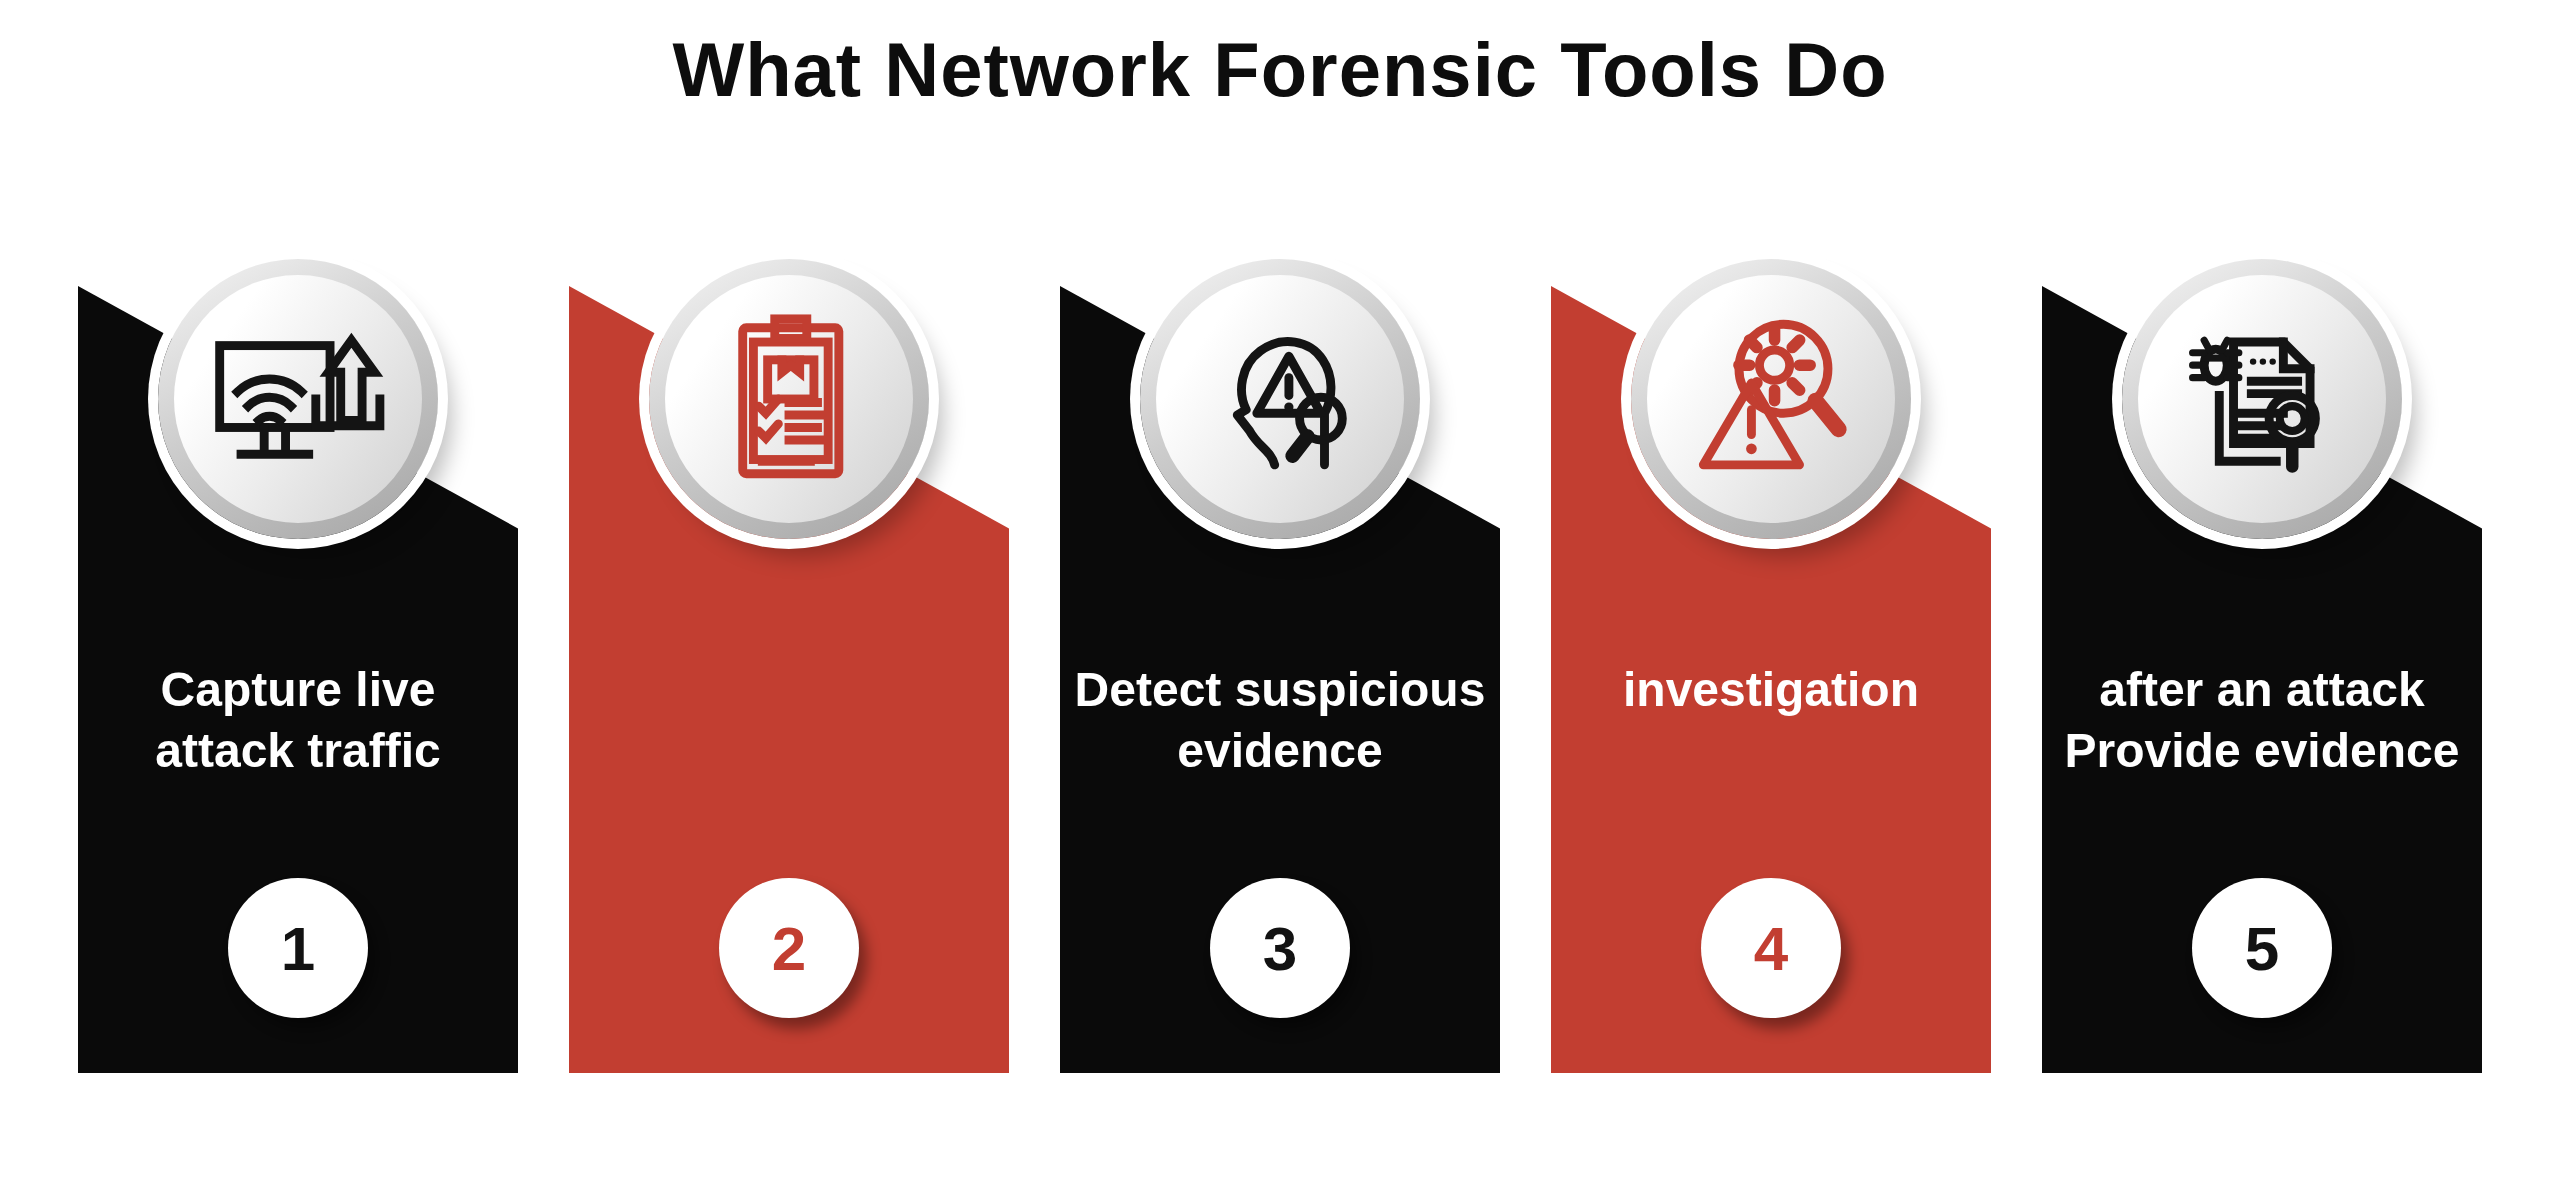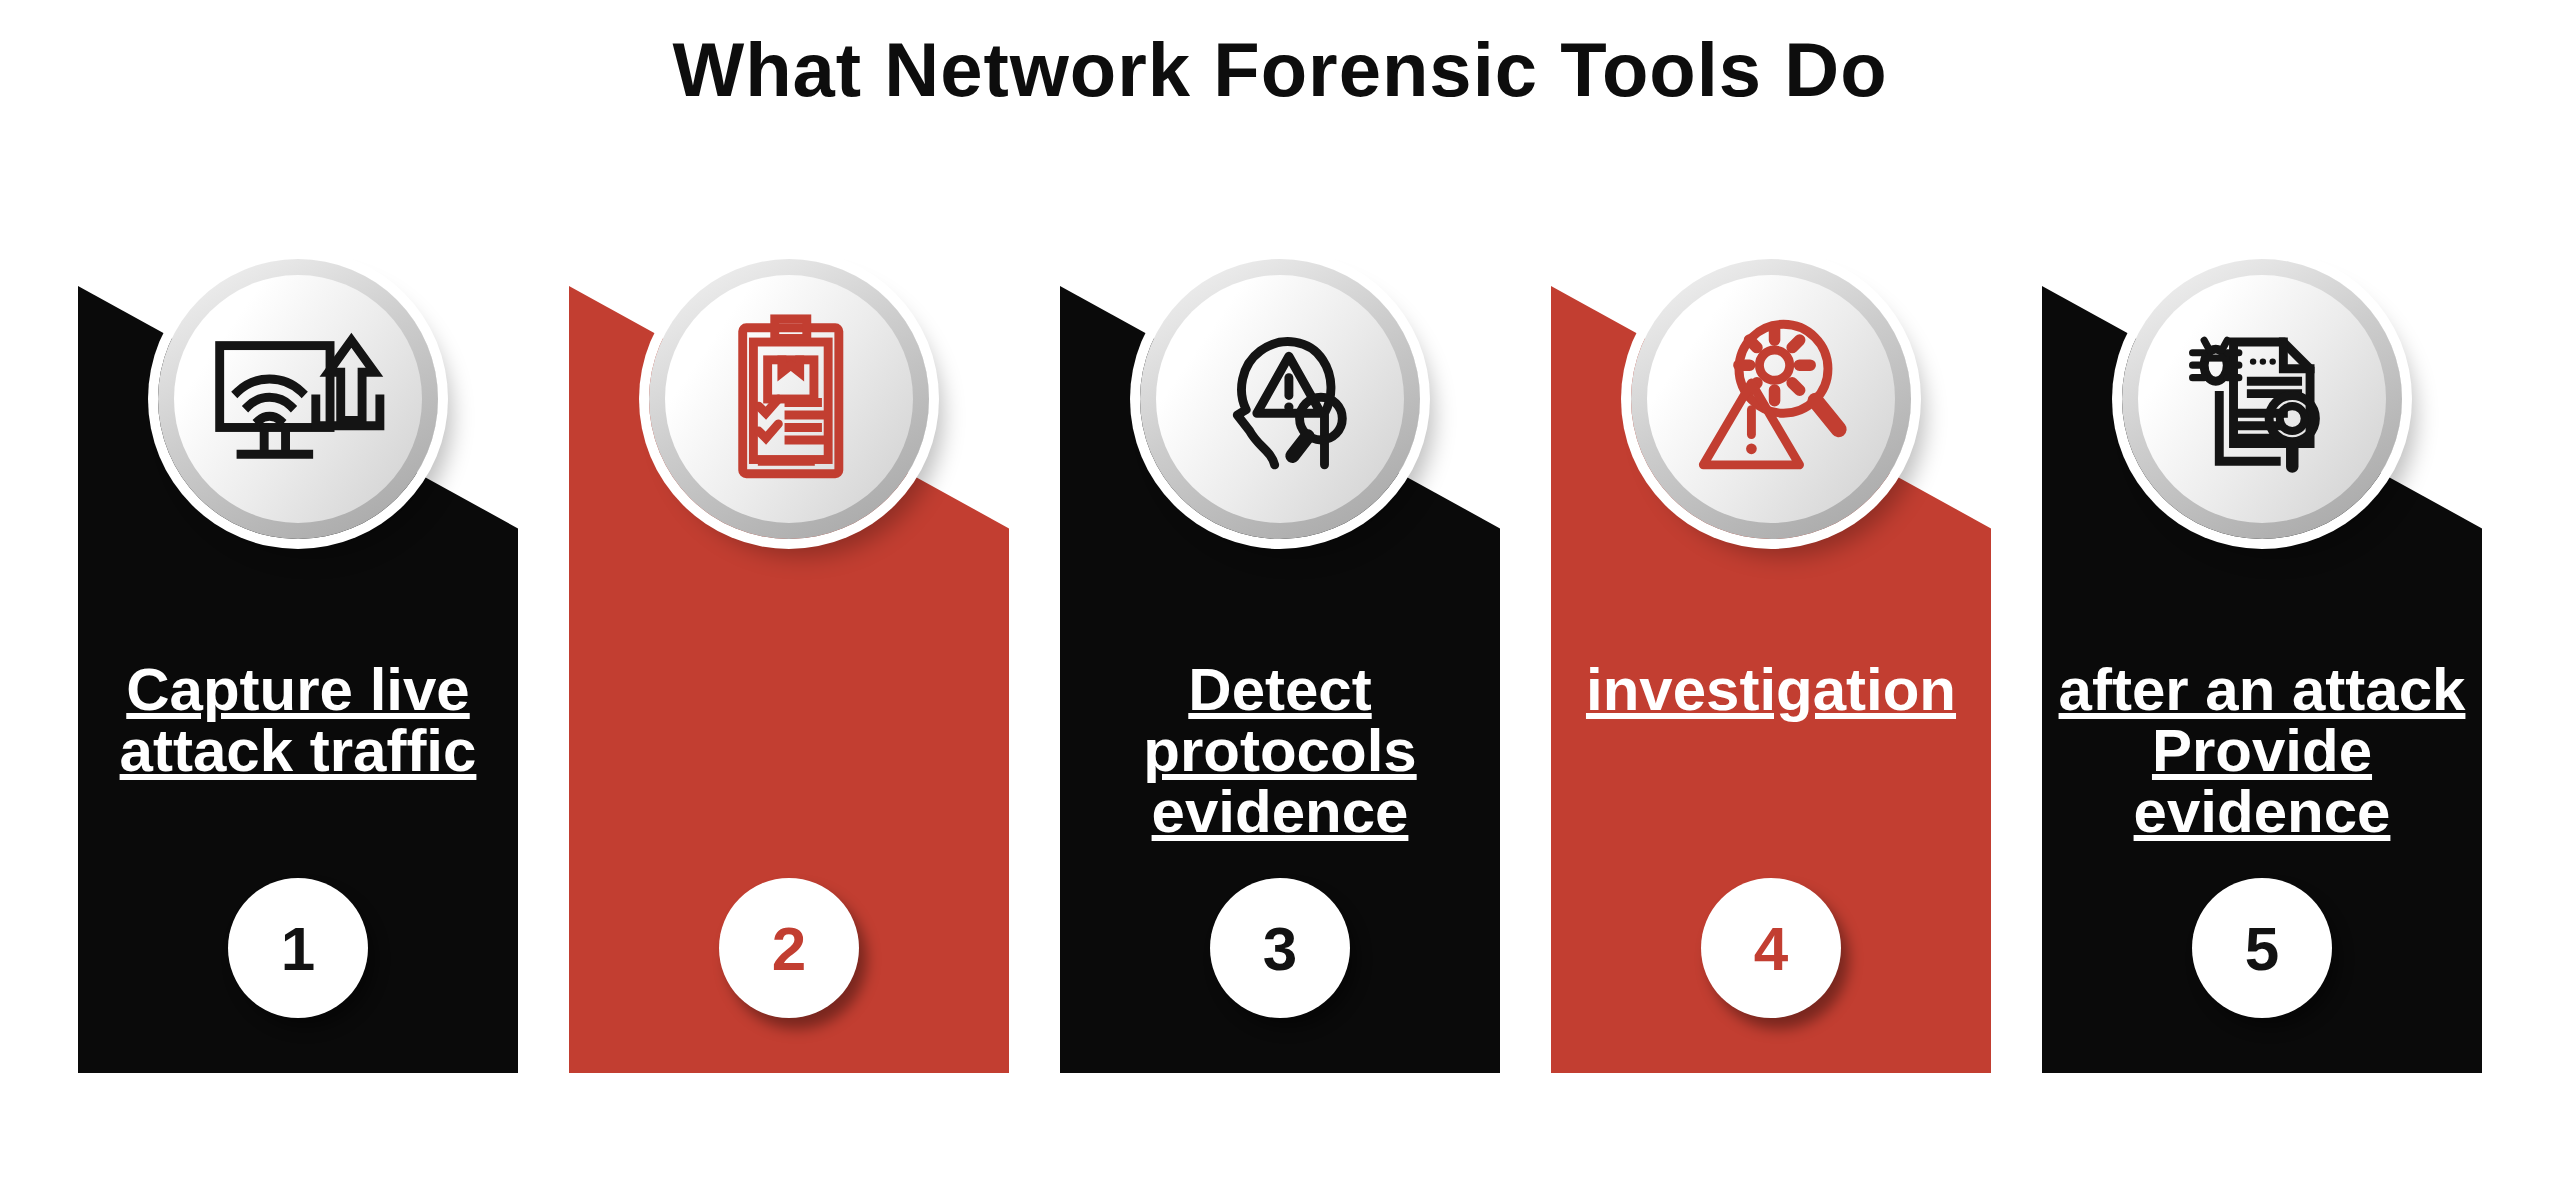--- a/index.html
+++ b/index.html
@@ -43,21 +43,21 @@
     background:linear-gradient(125deg,#ffffff 22%,#ececec 55%,#cfcfcf 100%);
     display:flex;align-items:center;justify-content:center;
   }
   .icon-circle svg{width:178px;height:178px;display:block;}
   .card--black .icon-art{color:#141414;}
   .card--red   .icon-art{color:#c23e31;}
 
   .card-label{
     position:absolute;top:400px;left:0;width:100%;
     text-align:center;color:#ffffff;
-    font-size:60px;font-weight:700;line-height:61px;text-decoration:underline;
+    font-size:48px;font-weight:700;line-height:61px;
   }
   .num-circle{
     position:absolute;bottom:55px;left:50%;margin-left:-70px;
     width:140px;height:140px;border-radius:50%;
     background:#ffffff;
     display:flex;align-items:center;justify-content:center;
     font-size:62px;font-weight:700;
     box-shadow:8px 11px 14px rgba(0,0,0,0.38);
   }
   .card--black .num-circle{color:#121212;}
@@ -126,21 +126,21 @@
             <path d="M47 87 C45 79 38 77 33 68 L26 59 L31 56 C26 46 28 31 39 23 C51 14 67 17 74 28 C80 37 80 49 75 58 L75 87"></path>
             <path d="M55 26 L73 58 H37 Z"></path>
             <path d="M55 38 V48"></path>
             <circle cx="55" cy="54.5" r="2.6" fill="currentColor" stroke="none"></circle>
             <circle cx="73" cy="61" r="12"></circle>
             <path d="M65.5 71 L57 82" stroke-width="8"></path>
           </svg>
         </div>
       </div>
       <div class="card-label">
-        <div>Detect protocols</div>
+        <div>Detect suspicious</div>
         <div>evidence</div>
       </div>
       <div class="num-circle">
         <span>3</span>
       </div>
     </div>
 
     <div class="card card--red">
       <div class="card-shape"></div>
       <div class="icon-circle">

